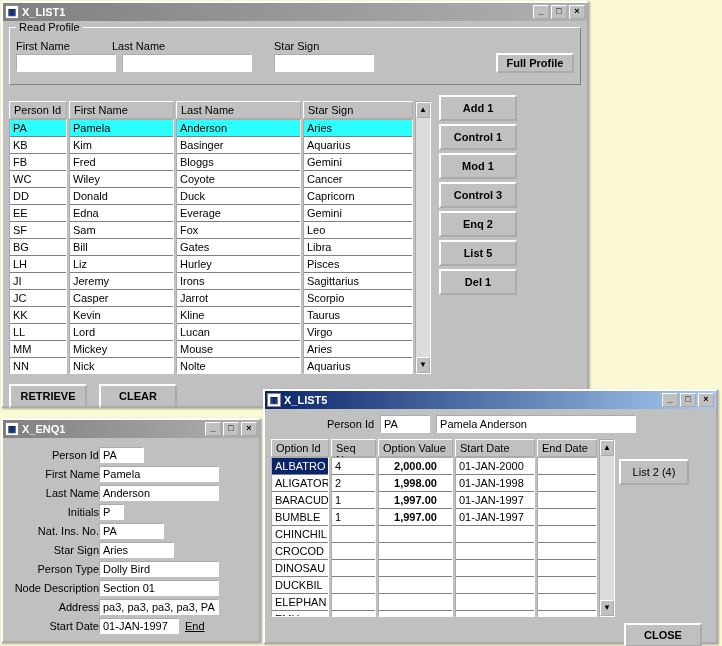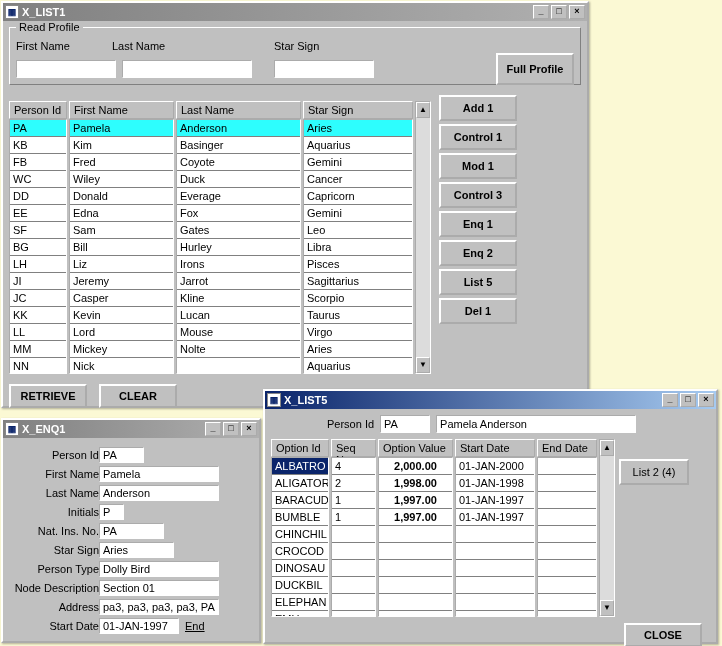--- a/index.html
+++ b/index.html
@@ -165,21 +165,21 @@
         <div style="width:90px;">
           <div class="label" style="text-align:left;">Star Sign</div>
         </div>
       </div>
       <div class="row" style="margin-top:1px;">
         <input class="txt" style="width: 100px;" value="">
         <input class="txt" style="width: 130px;" value="">
         <div style="flex:0 0 10px;"></div>
         <input class="txt" style="width: 100px;" value="">
         <div style="flex:1;"></div>
-        <button class="btn btn-side" style="height:32px;">Full Profile</button>
+        <button class="btn btn-side" style="height:20px;">Full Profile</button>
       </div>
     </div>
 
     <div style="display:flex; gap:8px;">
       <div class="grids" id="list1-grids">
           <div class="gridcol" style="width: 58px;">
             <div class="gridhead">Person Id</div>
             <div class="gridbody" style="height: 255px;">
               <div class="cell sel">PA</div>
               <div class="cell">KB</div>
@@ -216,20 +216,21 @@
               <div class="cell">Lord</div>
               <div class="cell">Mickey</div>
               <div class="cell">Nick</div>
             </div>
           </div>
           <div class="gridcol" style="width: 125px;">
             <div class="gridhead">Last Name</div>
             <div class="gridbody" style="height: 255px;">
               <div class="cell sel">Anderson</div>
               <div class="cell">Basinger</div>
+              <div class="cell">Bloggs</div>
               <div class="cell">Coyote</div>
               <div class="cell">Duck</div>
               <div class="cell">Everage</div>
               <div class="cell">Fox</div>
               <div class="cell">Gates</div>
               <div class="cell">Hurley</div>
               <div class="cell">Irons</div>
               <div class="cell">Jarrot</div>
               <div class="cell">Kline</div>
               <div class="cell">Lucan</div>
@@ -261,21 +262,20 @@
             <div class="sb-btn">▲</div>
             <div style="flex:1"></div>
             <div class="sb-btn">▼</div>
           </div>
         </div>
       <div class="sidebtns" id="list1-sidebtns">
           <button class="btn btn-side" style="height: 26px;">Add 1</button>
           <button class="btn btn-side" style="height: 26px;">Control 1</button>
           <button class="btn btn-side" style="height: 26px;">Mod 1</button>
           <button class="btn btn-side" style="height: 26px;">Control 3</button>
-          <button class="btn btn-side" style="height: 26px;">Enq 1</button>
           <button class="btn btn-side" style="height: 26px;">Enq 2</button>
           <button class="btn btn-side" style="height: 26px;">List 5</button>
           <button class="btn btn-side" style="height: 26px;">Del 1</button>
         </div>
     </div>
 
     <div class="row" style="margin-top:10px; gap:12px;">
       <button class="btn btn-retrieve">RETRIEVE</button>
       <button class="btn btn-retrieve">CLEAR</button>
     </div>

